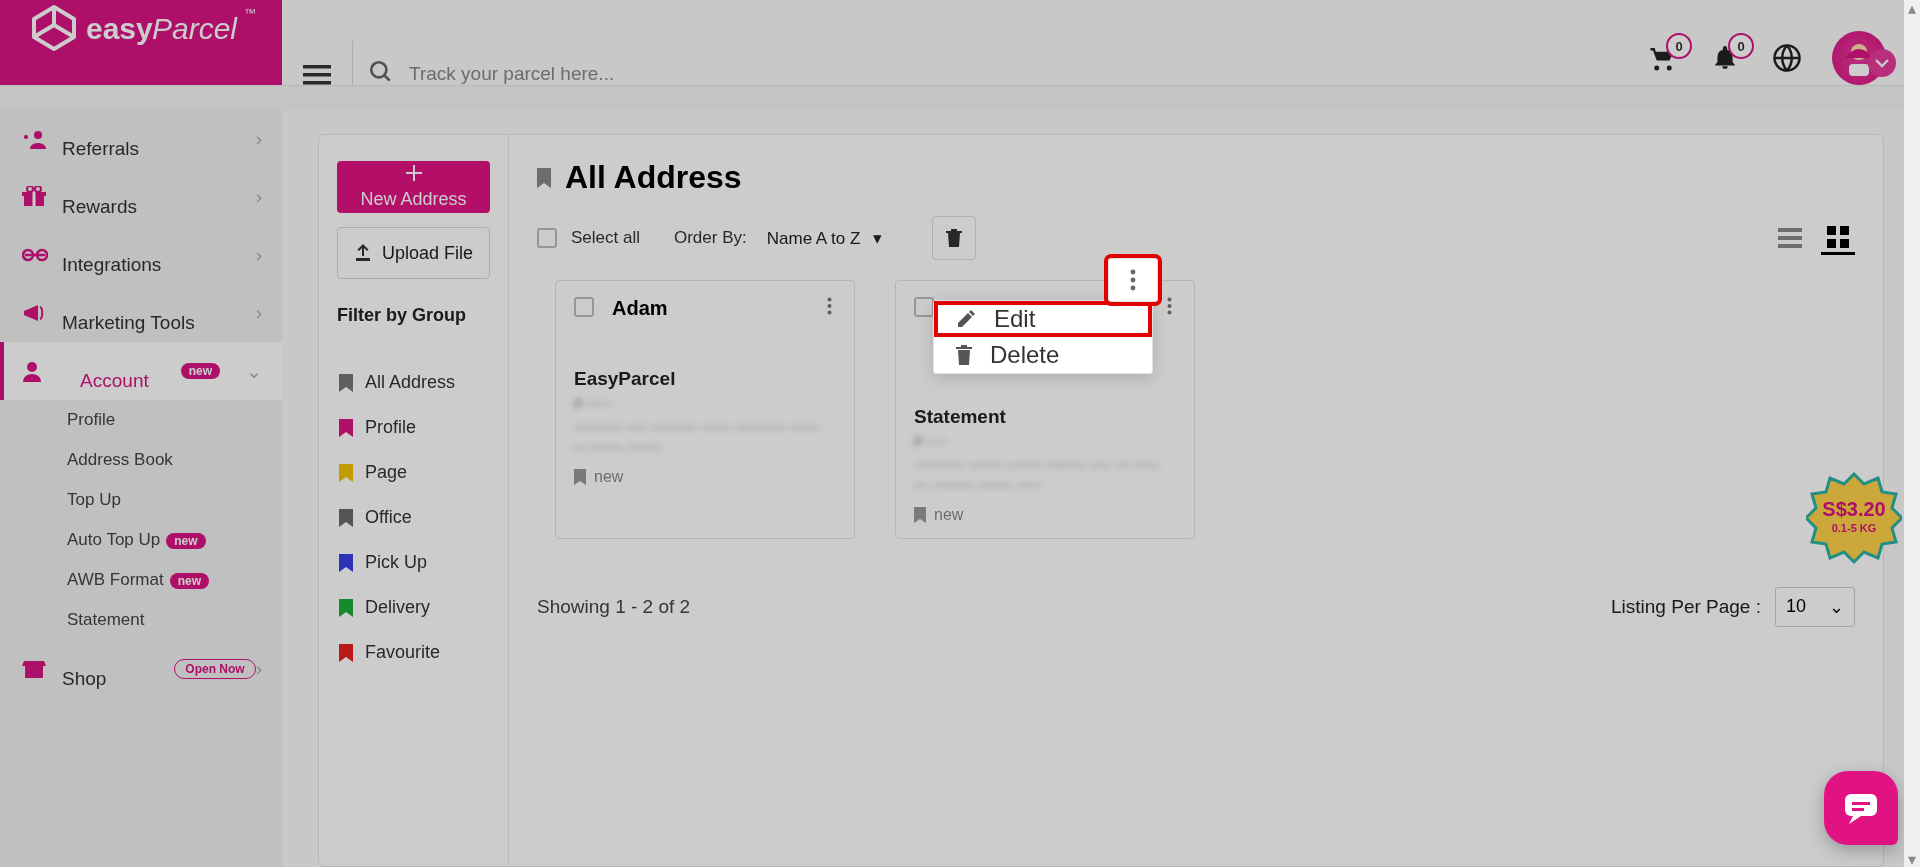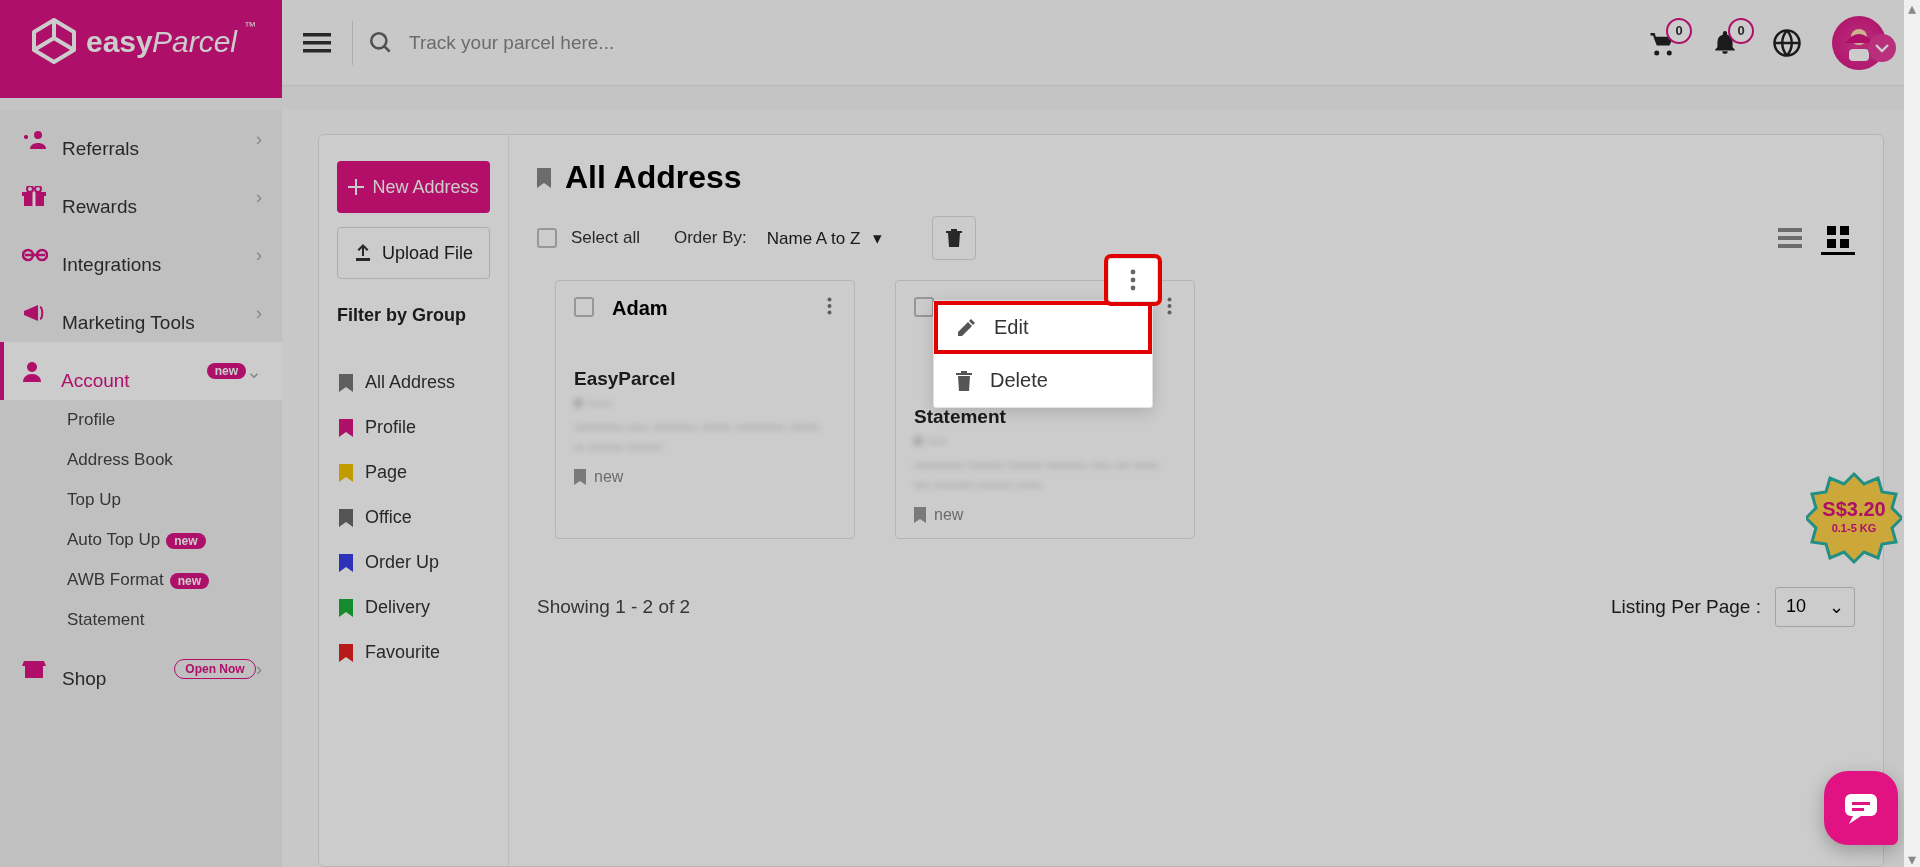--- a/index.html
+++ b/index.html
@@ -1,46 +1,46 @@
 <!DOCTYPE html>
 <html><head>
 <meta charset="utf-8">
 <style>
   * { box-sizing: border-box; margin: 0; padding: 0; font-family: "Segoe UI", Arial, sans-serif; }
   html, body { width: 1920px; height: 867px; overflow: hidden; background: #f5f5f5; }
   .overlay-dark { position: absolute; inset: 0; background: rgba(0,0,0,0.20); z-index: 50; pointer-events: none; }
   
-  .header { position: relative; z-index: 5; display: flex; align-items: center; height: 86px; background: #fafafa; border-bottom: 1px solid #e6e6e6; }
+  .header { position: relative; z-index: 5; display: flex; align-items: flex-end; height: 86px; background: #fafafa; border-bottom: 1px solid #e6e6e6; }
   .logo-area { width: 282px; height: 110px; background: #d91384; display: flex; align-items: center; justify-content: center; color: #fff; }
   .hamburger { width: 70px; display:flex; align-items:center; justify-content:center; cursor:pointer; }
   .divider-v { width:1px; height:44px; background:#d9d9d9; }
   .search-icon { width: 56px; display:flex; align-items:center; justify-content:center; color:#666; }
   .search-input { flex:1; border:none; outline:none; background:transparent; font-size:19px; color:#333; }
   .search-input::placeholder { color:#888; }
   .header-right { display:flex; align-items:center; gap:28px; margin-right:34px; }
   .icon-btn { position:relative; width:34px; height:34px; display:flex; align-items:center; justify-content:center; cursor:pointer; color:#222; }
   .badge-circle { position:absolute; top:-8px; right:-12px; min-width:26px; height:26px; border-radius:13px; border:2px solid #d91384; background:#fff; color:#333; font-size:13px; display:flex; align-items:center; justify-content:center; font-weight:600;}
   .avatar { width:54px; height:54px; border-radius:50%; background: radial-gradient(#e93b9a, #d91384); position:relative; display:flex; align-items:center; justify-content:center; }
   .avatar-chevron { position:absolute; right:-10px; bottom:8px; width:28px; height:28px; border-radius:50%; background:#e93b9a; display:flex; align-items:center; justify-content:center; color:#fff;}
   
   .sidebar { position:absolute; left:0; top:110px; width:282px; bottom:0; background:#f1f1f1; z-index:5; }
   .side-item { display:flex; align-items:center; height:58px; padding:0 20px 0 22px; cursor:pointer; color:#333; font-size:19px; }
   .side-item .si-icon { width:40px; color:#d91384; display:flex; align-items:center; }
   .side-item .si-label { flex:1;margin-top:20px; }
   .side-item .chev { color:#aaa; }
-  .side-item.active { background:#fff; border-left:4px solid #d91384; color:#d91384; padding-left:17px;}
+  .side-item.active { background:#fff; border-left:4px solid #d91384; color:#d91384; padding-left:17px;gap:26px;}
   .side-item.active .si-label { color:#d91384; }
   .side-sub { display:block; padding:10px 0 10px 67px; font-size:17px; color:#444; cursor:pointer; }
   .pill { display:inline-block; background:#d91384; color:#fff; border-radius:10px; font-size:12px; padding:1px 8px; margin-left:6px; font-weight:600; }
   .pill-outline { display:inline-block; border:1.5px solid #d91384; color:#d91384; border-radius:14px; font-size:12px; padding:2px 10px; margin-left:8px; font-weight:600; }
   
   .page-body { position:absolute; left:282px; right:0; top:110px; bottom:0; background:#fafafa; z-index:5; padding:24px 36px 0 36px; }
   .panel { background:#fff; border:1px solid #e4e4e4; border-radius:6px; height:100%; display:flex; overflow:hidden; }
   .col-left { width:190px; padding:26px 18px 0 18px; border-right:1px solid #ececec; display:flex; flex-direction:column; gap:14px; }
-  .btn-primary { background:#e11383; color:#fff; border:none; border-radius:4px; height:52px; font-size:18px; display:flex; align-items:center; justify-content:center; gap:8px; cursor:pointer; font-weight:500; }
+  .btn-primary { background:#e11383; color:#fff; border:none; border-radius:4px; height:52px; font-size:18px; display:flex; align-items:center; justify-content:center; gap:8px; cursor:pointer; font-weight:500;flex-direction:column; }
   .btn-outline { background:#fff; color:#222; border:1px solid #d8d8d8; border-radius:4px; height:52px; font-size:18px; display:flex; align-items:center; justify-content:center; gap:10px; cursor:pointer; }
   .filter-title { font-weight:700; font-size:18px; color:#222; margin-top:12px; margin-bottom:20px; }
   .group-item { display:flex; align-items:center; gap:12px; padding:12px 2px; font-size:18px; color:#333; cursor:pointer; }
   .bookmark { width:14px; display:inline-flex; }
   
   .col-right { flex:1; padding:24px 28px 0 28px; display:flex; flex-direction:column; }
   .heading-row { display:flex; align-items:center; gap:14px; }
   .heading-row h1 { font-size:32px; font-weight:700; }
   .toolbar-row { display:flex; align-items:center; margin-top:20px; }
   .chkbox { width:20px; height:20px; border:2px solid #bdbdbd; border-radius:3px; display:inline-block; cursor:pointer; background:#fff;}
@@ -58,21 +58,21 @@
   .card .name { font-size:20px; font-weight:700; }
   .card .phone { color:#666; font-size:16px; margin-top:4px; }
   .card .email { color:#888; font-size:16px; margin-top:2px; }
   .card .more-btn { position:absolute; top:10px; right:10px; width:30px; height:30px; display:flex; align-items:center; justify-content:center; cursor:pointer; color:#666;}
   .card .company { font-size:19px; font-weight:600; color:#222; margin-top:44px; }
   .card .ref { color:#888; margin-top:4px; font-size:15px; filter: blur(3px); }
   .card .addr { color:#777; margin-top:6px; font-size:15px; line-height:1.35; filter: blur(3px); }
   .card .tag { display:flex; align-items:center; gap:8px; margin-top:10px; color:#888; font-size:16px; }
   
   .popup-menu { position:absolute; top:300px; left:933px; z-index:60; background:#fff; border:1px solid #e2e2e2; border-radius:3px; box-shadow:0 4px 16px rgba(0,0,0,0.15); width:220px; }
-  .popup-item { display:flex; align-items:center; gap:18px; padding:15px 22px; font-size:20px; color:#333; cursor:pointer; }
+  .popup-item { display:flex; align-items:center; gap:18px; padding:4px 22px; font-size:24px; color:#333; cursor:pointer; }
   .popup-item.highlighted { outline:4px solid #e30000; outline-offset:-4px; }
   
   .more-highlight { position:absolute; top:258px; left:1108px; z-index:61; width:50px; height:44px; background:#fff; border:1px solid #e0e0e0; border-radius:3px; display:flex; align-items:center; justify-content:center; outline:4px solid #e30000; cursor:pointer;}
   
   .footer-row { display:flex; align-items:center; margin-top:48px; }
   .showing { font-size:19px; color:#444; }
   .listing-label { margin-left:auto; font-size:19px; color:#222; }
   .listing-select { margin-left:14px; width:80px; height:40px; border:1px solid #ccc; border-radius:3px; font-size:18px; display:flex; align-items:center; justify-content:space-between; padding:0 10px; cursor:pointer;}
   
   .promo-badge { position:absolute; right:18px; top:470px; width:96px; height:96px; z-index:45; }
@@ -273,21 +273,21 @@
               </svg>
             </span>
             <span>Office</span>
           </div>
           <div class="group-item">
             <span class="bookmark">
               <svg width="14" height="18" viewBox="0 0 14 18">
                 <path d="M0 0h14v18l-7-5-7 5z" fill="#3a3ee8"></path>
               </svg>
             </span>
-            <span>Order Up</span>
+            <span>Pick Up</span>
           </div>
           <div class="group-item">
             <span class="bookmark">
               <svg width="14" height="18" viewBox="0 0 14 18">
                 <path d="M0 0h14v18l-7-5-7 5z" fill="#1aaf3a"></path>
               </svg>
             </span>
             <span>Delivery</span>
           </div>
           <div class="group-item">

